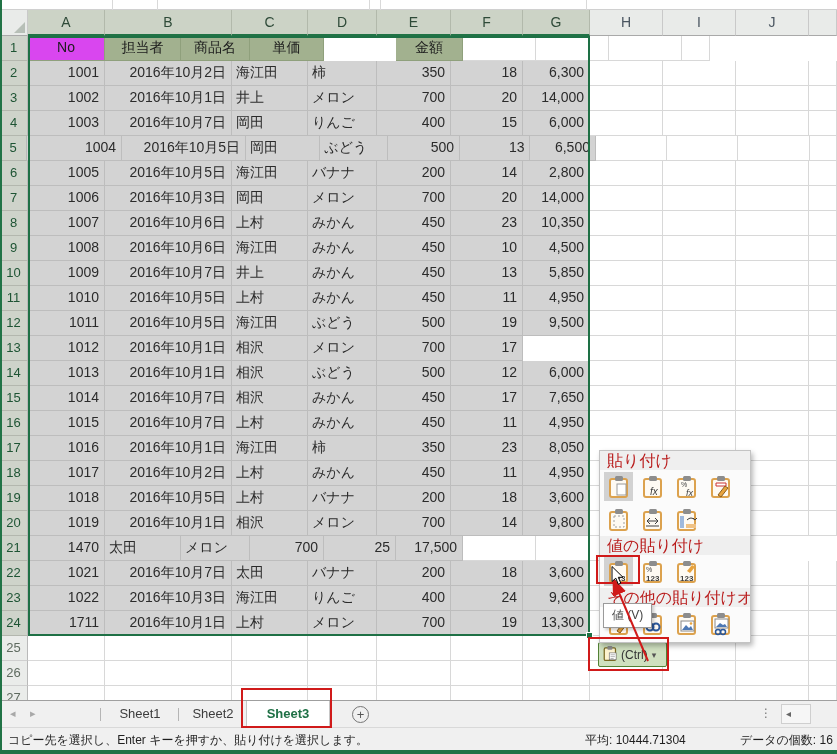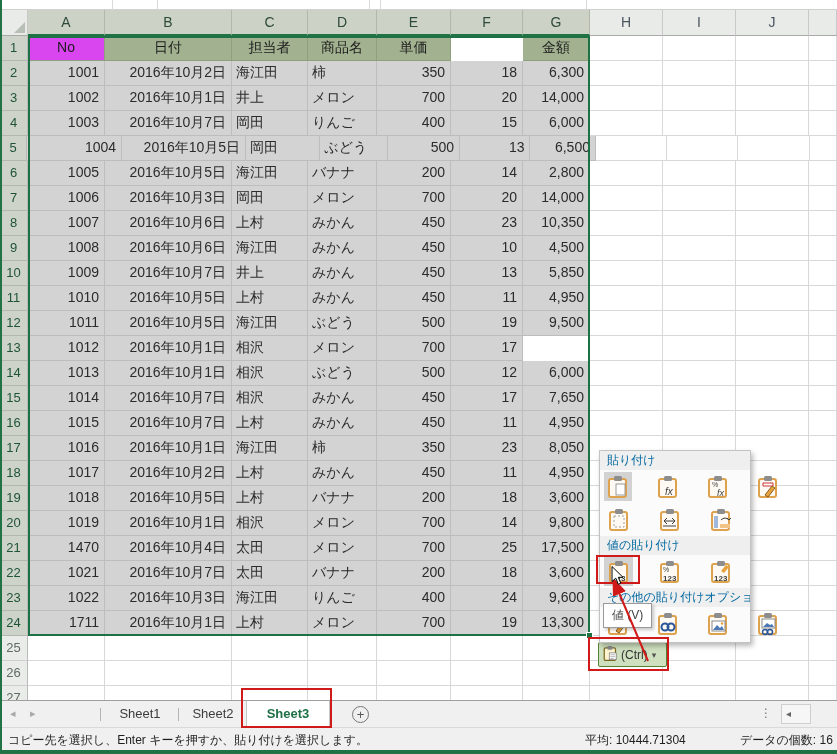--- a/index.html
+++ b/index.html
@@ -32,22 +32,22 @@
   .al-r{text-align:right;padding-right:5px;}
   .al-l{text-align:left;padding-left:4px;}
 
   
   .selection{position:absolute;left:28px;top:36px;width:562px;height:600px;border:2px solid #1e7045;pointer-events:none;z-index:20;}
   .handle{position:absolute;right:-5px;bottom:-5px;width:7px;height:7px;background:#1e7045;border:1px solid #fff;pointer-events:auto;}
 
   
   .menu{position:absolute;left:599px;top:450px;width:152px;background:#fbfbfb;border:1px solid #c3c3c3;
         box-shadow:2px 3px 5px rgba(0,0,0,.28);z-index:50;padding-bottom:2px;}
-  .msec{height:19px;line-height:19px;background:#efefef;color:#0369a1;font-size:12px;padding-left:7px;white-space:nowrap;overflow:hidden;}
-  .mrow{display:flex;gap:22px;padding:2px 4px;}
+  .msec{height:19px;line-height:19px;background:#efefef;color:#b91c1c;font-size:16px;padding-left:7px;white-space:nowrap;overflow:hidden;}
+  .mrow{display:flex;gap:5px;padding:2px 4px;}
   .mico{width:29px;height:29px;display:flex;align-items:center;justify-content:center;border:1px solid transparent;}
   .mico.hl{background:#d2d2d2;}
 
   
   .tooltip{position:absolute;left:603px;top:603px;z-index:55;background:#fff;border:1px solid #9a9a9a;
            box-shadow:2px 2px 3px rgba(0,0,0,.2);font-size:12px;color:#444;padding:3px 8px;white-space:nowrap;}
 
   
   .ctrlbtn{position:absolute;left:598px;top:642px;width:69px;height:25px;z-index:45;background:#cfe0bf;
            border:1px solid #538135;border-radius:2px;display:flex;align-items:center;gap:3px;padding:0 4px;font-size:12px;color:#333;}
@@ -103,21 +103,20 @@
       <div class="ch sel" style="width: 67px;">G</div>
       <div class="ch" style="width: 73px;">H</div>
       <div class="ch" style="width: 73px;">I</div>
       <div class="ch" style="width: 73px;">J</div>
       <div class="ch" style="width: 28px;"></div>
     </div>
   <div class="rows" id="rows">
       <div class="row">
         <div class="rh sel">1</div>
         <div class="cell th active" style="width: 77px;">No</div>
-        <div class="cell th" style="width: 127px;">日付</div>
         <div class="cell th" style="width: 76px;">担当者</div>
         <div class="cell th" style="width: 69px;">商品名</div>
         <div class="cell th" style="width: 74px;">単価</div>
         <div class="cell th" style="width: 72px; margin-top: 25px;">数量</div>
         <div class="cell th" style="width: 67px;">金額</div>
         <div class="cell" style="width: 73px;"></div>
         <div class="cell" style="width: 73px;"></div>
         <div class="cell" style="width: 73px;"></div>
         <div class="cell" style="width: 28px;"></div>
       </div>
@@ -383,21 +382,20 @@
         <div class="cell sel al-r" style="width: 72px;">14</div>
         <div class="cell sel al-r" style="width: 67px;">9,800</div>
         <div class="cell" style="width: 73px;"></div>
         <div class="cell" style="width: 73px;"></div>
         <div class="cell" style="width: 73px;"></div>
         <div class="cell" style="width: 28px;"></div>
       </div>
       <div class="row">
         <div class="rh sel">21</div>
         <div class="cell sel al-r" style="width: 77px;">1470</div>
-        <div class="cell sel al-r" style="width: 127px;">2016年10月4日</div>
         <div class="cell sel al-l" style="width: 76px;">太田</div>
         <div class="cell sel al-l" style="width: 69px;">メロン</div>
         <div class="cell sel al-r" style="width: 74px;">700</div>
         <div class="cell sel al-r" style="width: 72px;">25</div>
         <div class="cell sel al-r" style="width: 67px;">17,500</div>
         <div class="cell" style="width: 73px;"></div>
         <div class="cell" style="width: 73px;"></div>
         <div class="cell" style="width: 73px;"></div>
         <div class="cell" style="width: 28px;"></div>
       </div>

